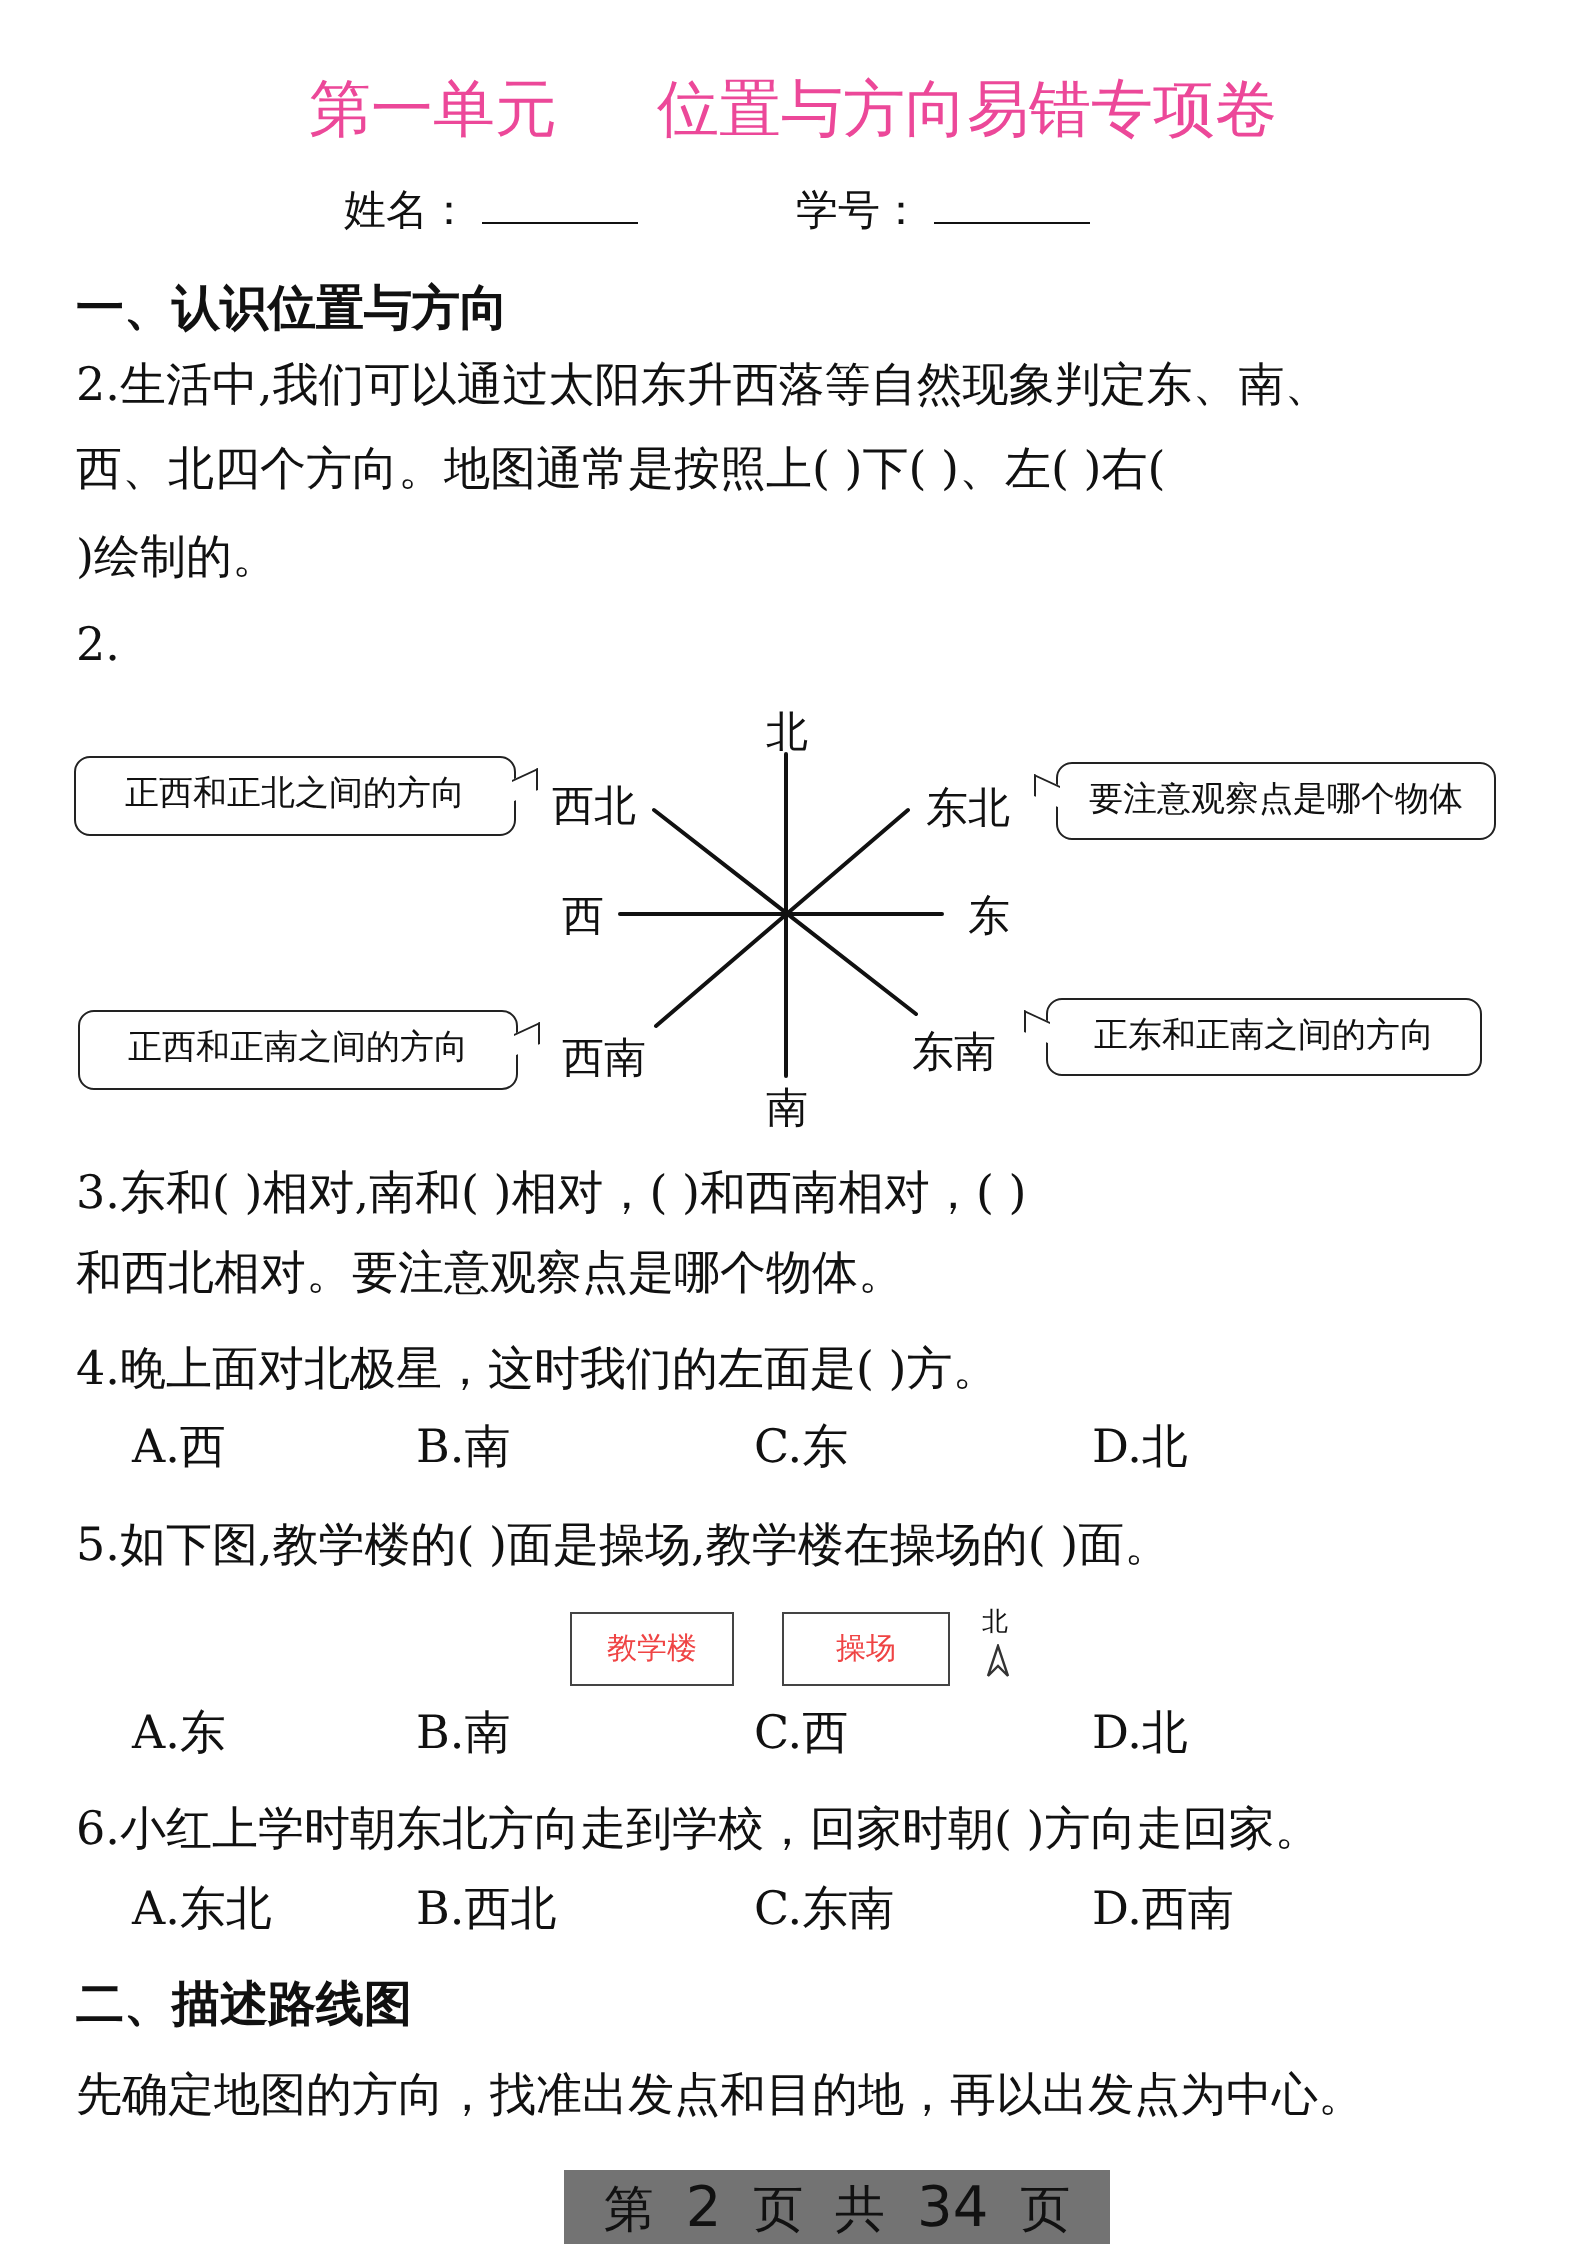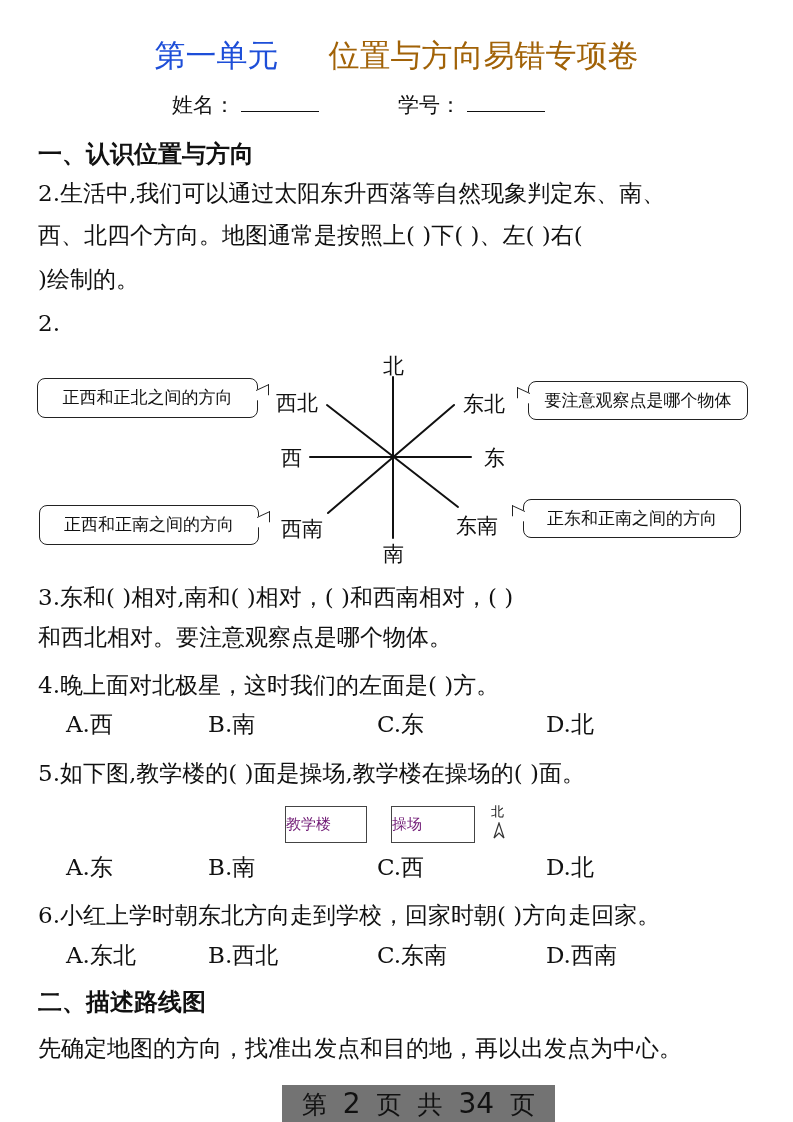--- a/index.html
+++ b/index.html
@@ -1,30 +1,30 @@
 <!DOCTYPE html>
 <html><head>
   <meta charset="utf-8">
   <style>
     html, body { margin: 0; padding: 0; background: #ffffff; }
     body { width: 793px; height: 1122px; position: relative; overflow: hidden; color: #111; font-family: "DejaVu Serif", "Liberation Serif", serif; }
     .abs { position: absolute; white-space: nowrap; }
     .title { top: 33px; left: 0; width: 793px; text-align: center; font-family: "DejaVu Sans", "Liberation Sans", sans-serif; font-size: 31px; line-height: 44px; }
-    .title .red { color: #1d4ed8; }
-    .title .blue { color: #a16207; margin-left: 50px; }
+    .title .red { color: #ec4899; }
+    .title .blue { color: #ec4899; margin-left: 50px; }
     .info { top: 87px; font-family: "DejaVu Sans", "Liberation Sans", sans-serif; font-size: 21px; line-height: 36px; }
     .blank { display: inline-block; width: 78px; border-bottom: 1.5px solid #111; height: 24px; vertical-align: baseline; margin-left: 6px; }
     .section { font-family: "DejaVu Sans", "Liberation Sans", sans-serif; font-weight: bold; font-size: 24px; line-height: 34px; left: 38px; }
     .q { font-size: 23px; line-height: 34px; left: 38px; }
     .opt { font-size: 23px; line-height: 34px; }
     .bubble { position: absolute; border: 1.5px solid #222; border-radius: 8px; background: #fff; font-size: 17px; line-height: 36px; text-align: center; box-sizing: border-box; }
     .tail-r::after { content: ""; position: absolute; right: -12px; top: 8px; width: 12px; height: 10px; border-top: 1.5px solid #222; border-right: 1.5px solid #222; transform: skewY(-25deg); background: #fff; }
     .tail-l::before { content: ""; position: absolute; left: -12px; top: 8px; width: 12px; height: 10px; border-top: 1.5px solid #222; border-left: 1.5px solid #222; transform: skewY(25deg); background: #fff; }
     .dirlabel { position: absolute; font-size: 21px; line-height: 26px; }
-    .box { position: absolute; border: 1.5px solid #444; font-size: 15px; line-height: 34px; box-sizing: border-box; color: #701a75; }
+    .box { position: absolute; border: 1.5px solid #444; font-size: 15px; line-height: 34px; text-align: center; box-sizing: border-box; color: #ef4444; }
     .footer { top: 1085px; left: 282px; width: 273px; height: 37px; background: #737373; text-align: center; font-family: "DejaVu Sans", "Liberation Sans", sans-serif; font-size: 25px; line-height: 37px; word-spacing: 8px; }
     .footer .num { font-size: 28px; }
   </style>
 </head>
 <body>
 
 <div class="abs title">
   <span class="red">第一单元</span><span class="blue">位置与方向易错专项卷</span>
 </div>
 <div class="abs info" style="left:172px;">

